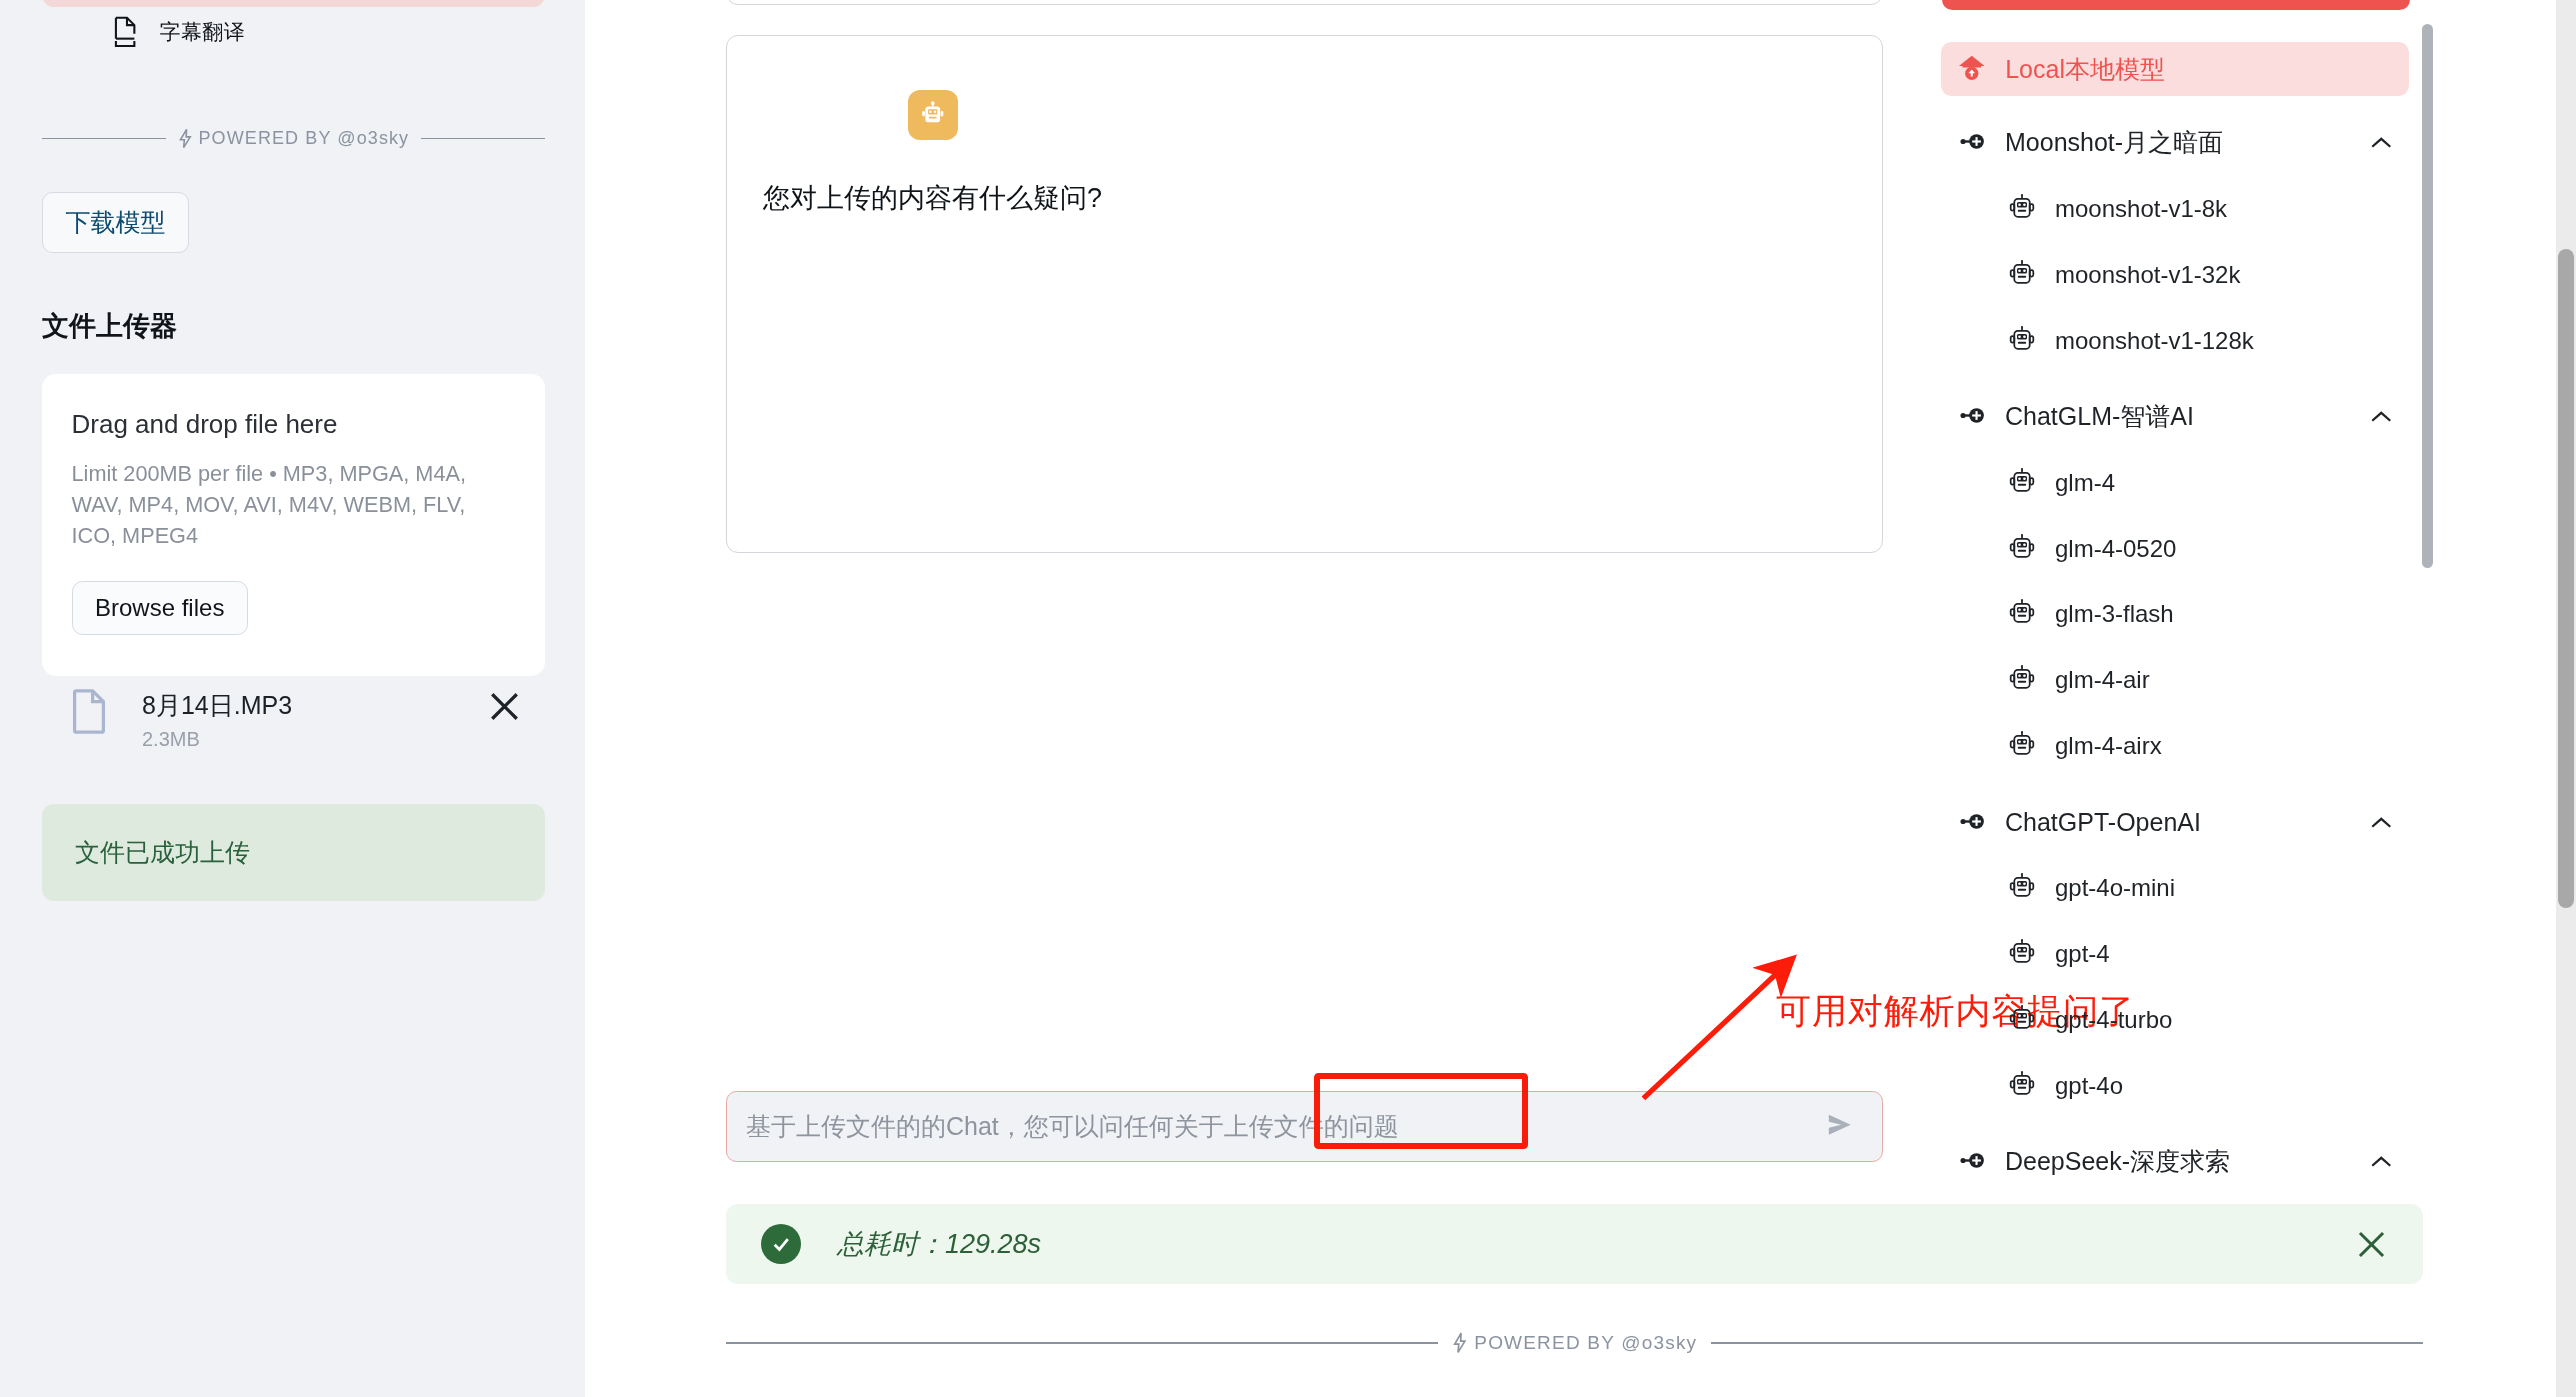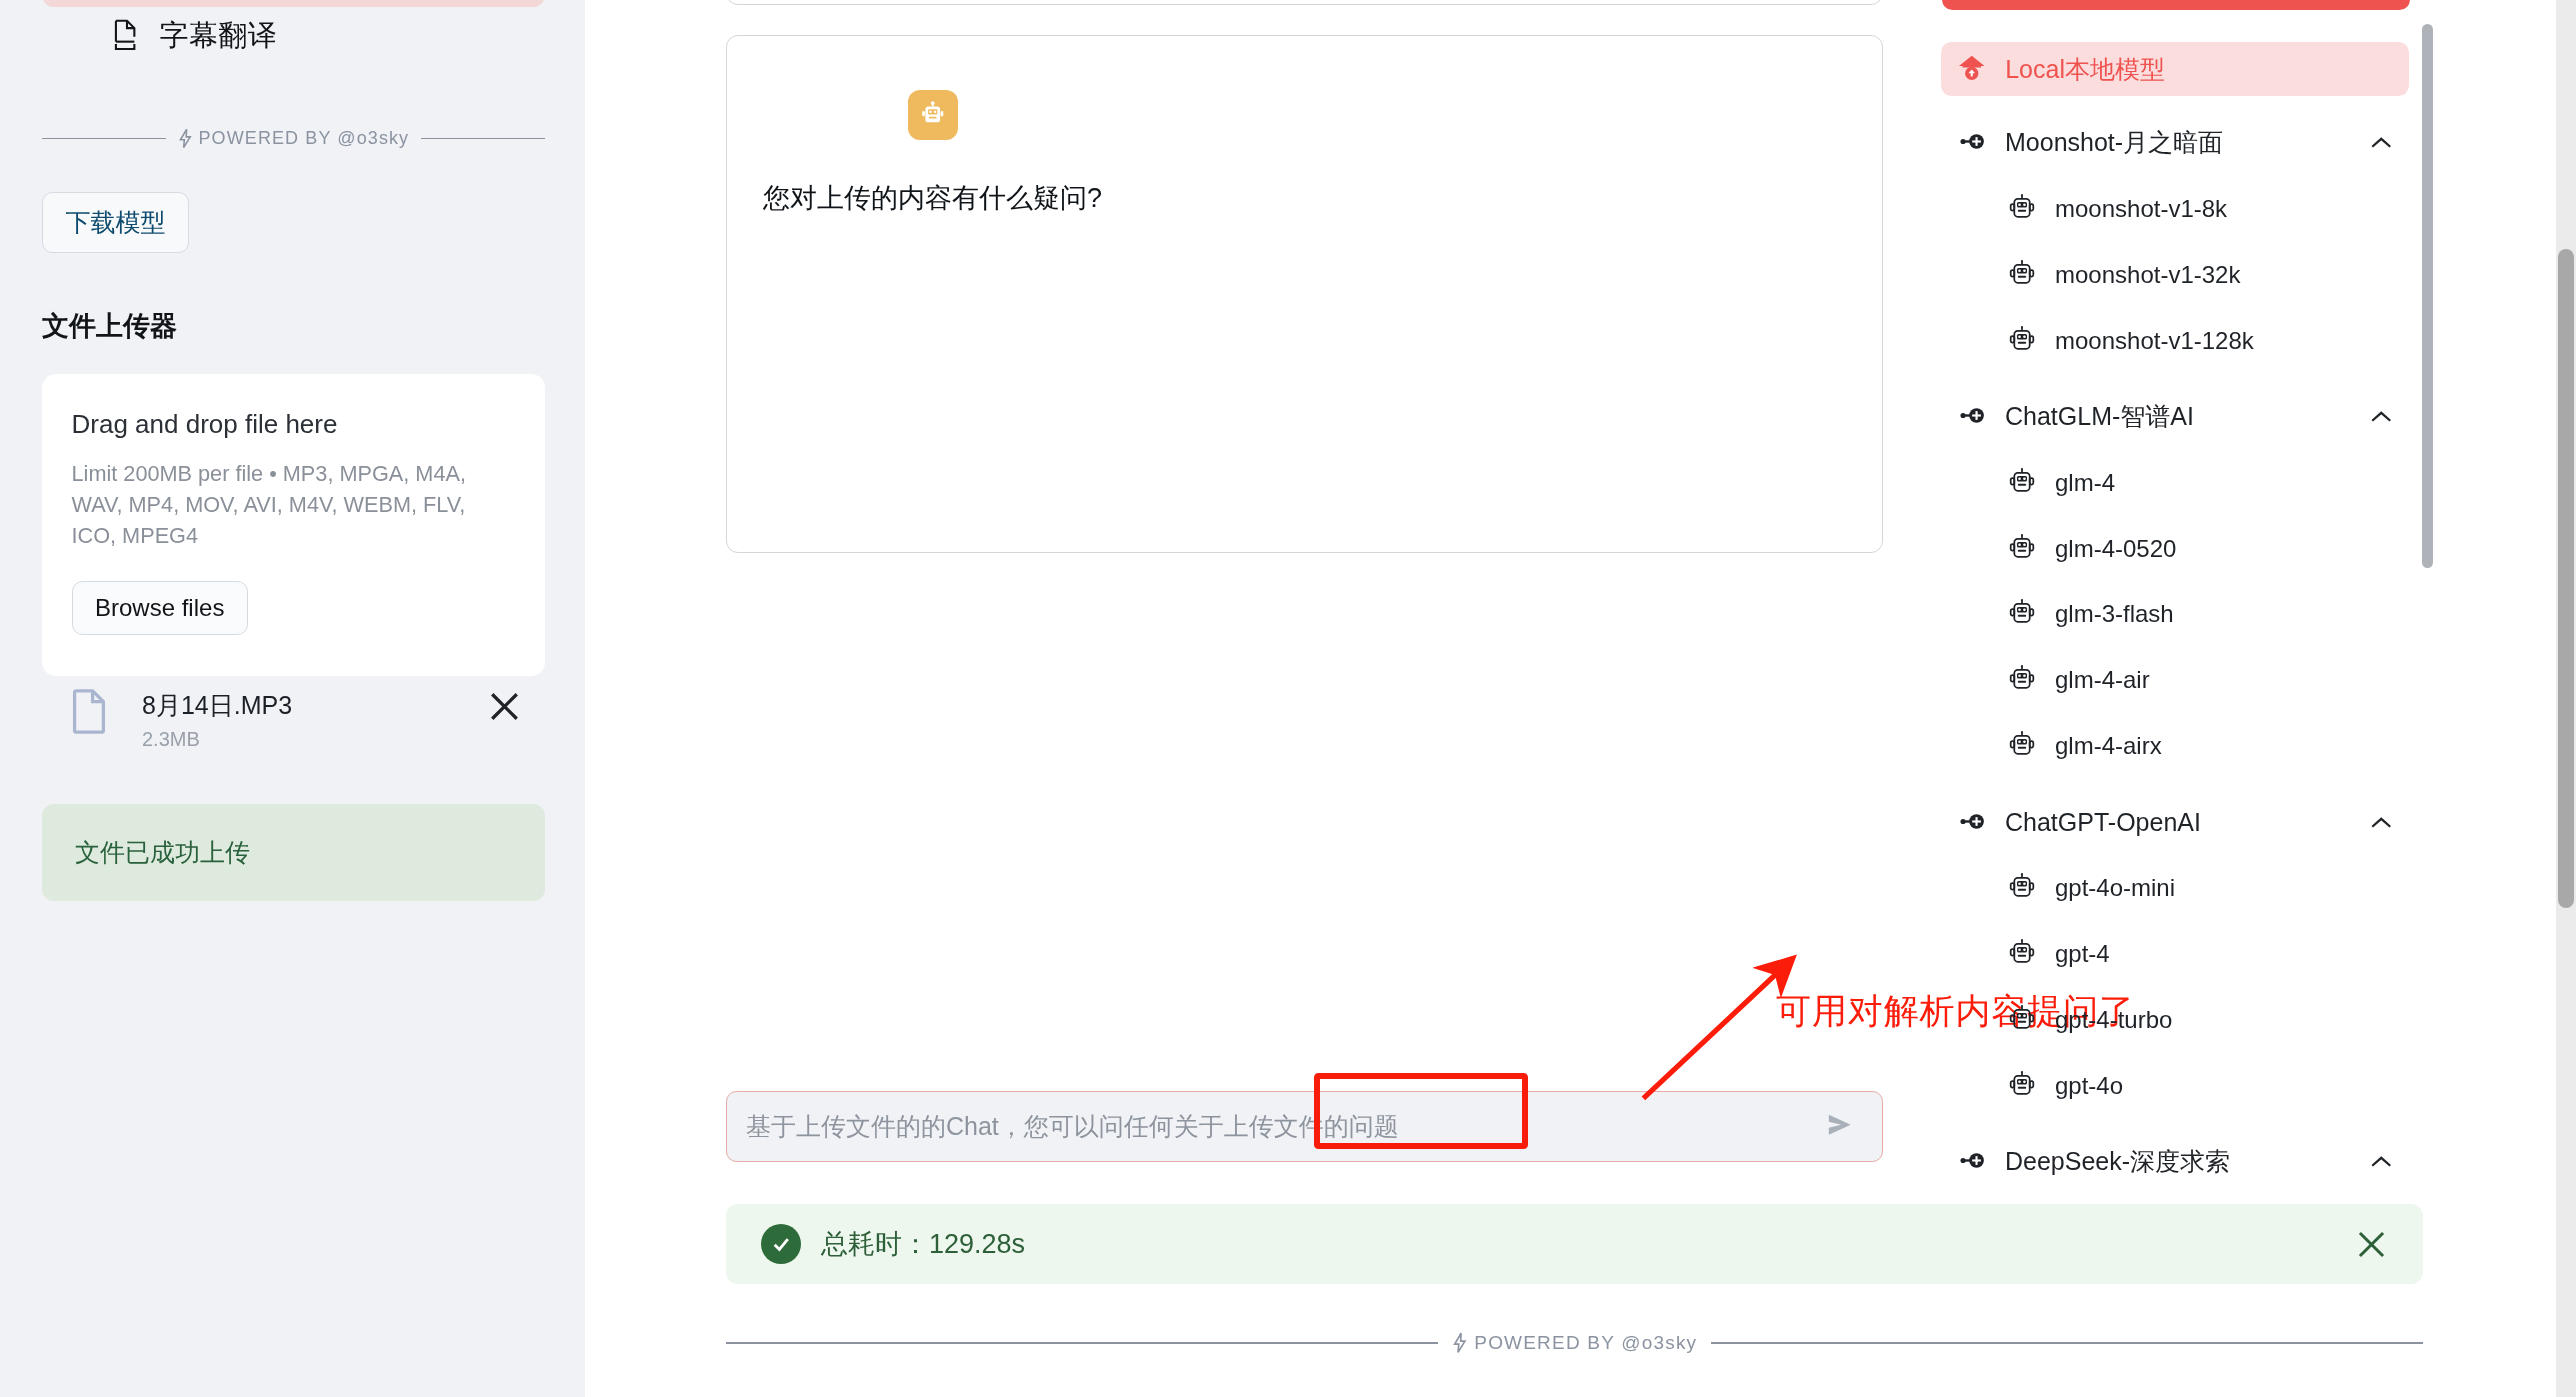--- a/index.html
+++ b/index.html
@@ -21,21 +21,21 @@
   .sb-top-pill {
     position: absolute; left: 42px; top: -22.5px;
     width: 503px; height: 29.5px;
     background: #f4d7d7; border-radius: 12px;
   }
   .sb-nav-item {
     position: absolute; left: 111px; top: 15.6px;
     display: flex; align-items: center; gap: 19px;
   }
   .sb-nav-item .label {
-    font-size: 29px; color: #111418; letter-spacing: 0.4px;
+    font-size: 21px; color: #111418; letter-spacing: 0.4px;
   }
   .icon-doc-out { width: 29.5px; height: 33px; display:block; }
 
   .divider-row {
     position: absolute; left: 42px; top: 128px;
     width: 503px; display: flex; align-items: center; gap: 12px;
   }
   .divider-row .ln { flex: 1; height: 1.7px; background: #8b93a1; }
   .divider-row .txt {
     font-size: 18px; color: #8b93a1; letter-spacing: 1.1px;
@@ -149,21 +149,21 @@
     position: absolute; left: 141px; top: 1204px;
     width: 1697px; height: 80px;
     background: #eef7ee; border-radius: 12px;
     display: flex; align-items: center; padding: 0 35px;
   }
   .check-circle {
     width: 40px; height: 40px; border-radius: 50%;
     background: #2e6b3a; display:flex; align-items:center; justify-content:center;
     flex-shrink: 0;
   }
-  .status-text { font-size: 27px; color: #2d6039; margin-left: 20px; flex: 1; }
+  .status-text { font-size: 27px; color: #2d6039; margin-left: 36px; flex: 1; font-style: italic; }
   .status-x { width: 33px; height: 33px; cursor: pointer; display:block; }
 
   .footer-divider {
     position: absolute; left: 141px; top: 1332px;
     width: 1697px; display: flex; align-items: center; gap: 14px;
   }
   .footer-divider .ln { flex: 1; height: 1.7px; background: #8b93a1; }
   .footer-divider .txt {
     font-size: 19px; color: #8b93a1; letter-spacing: 1.2px;
     white-space: nowrap; display:flex; align-items:center; gap:7px;

